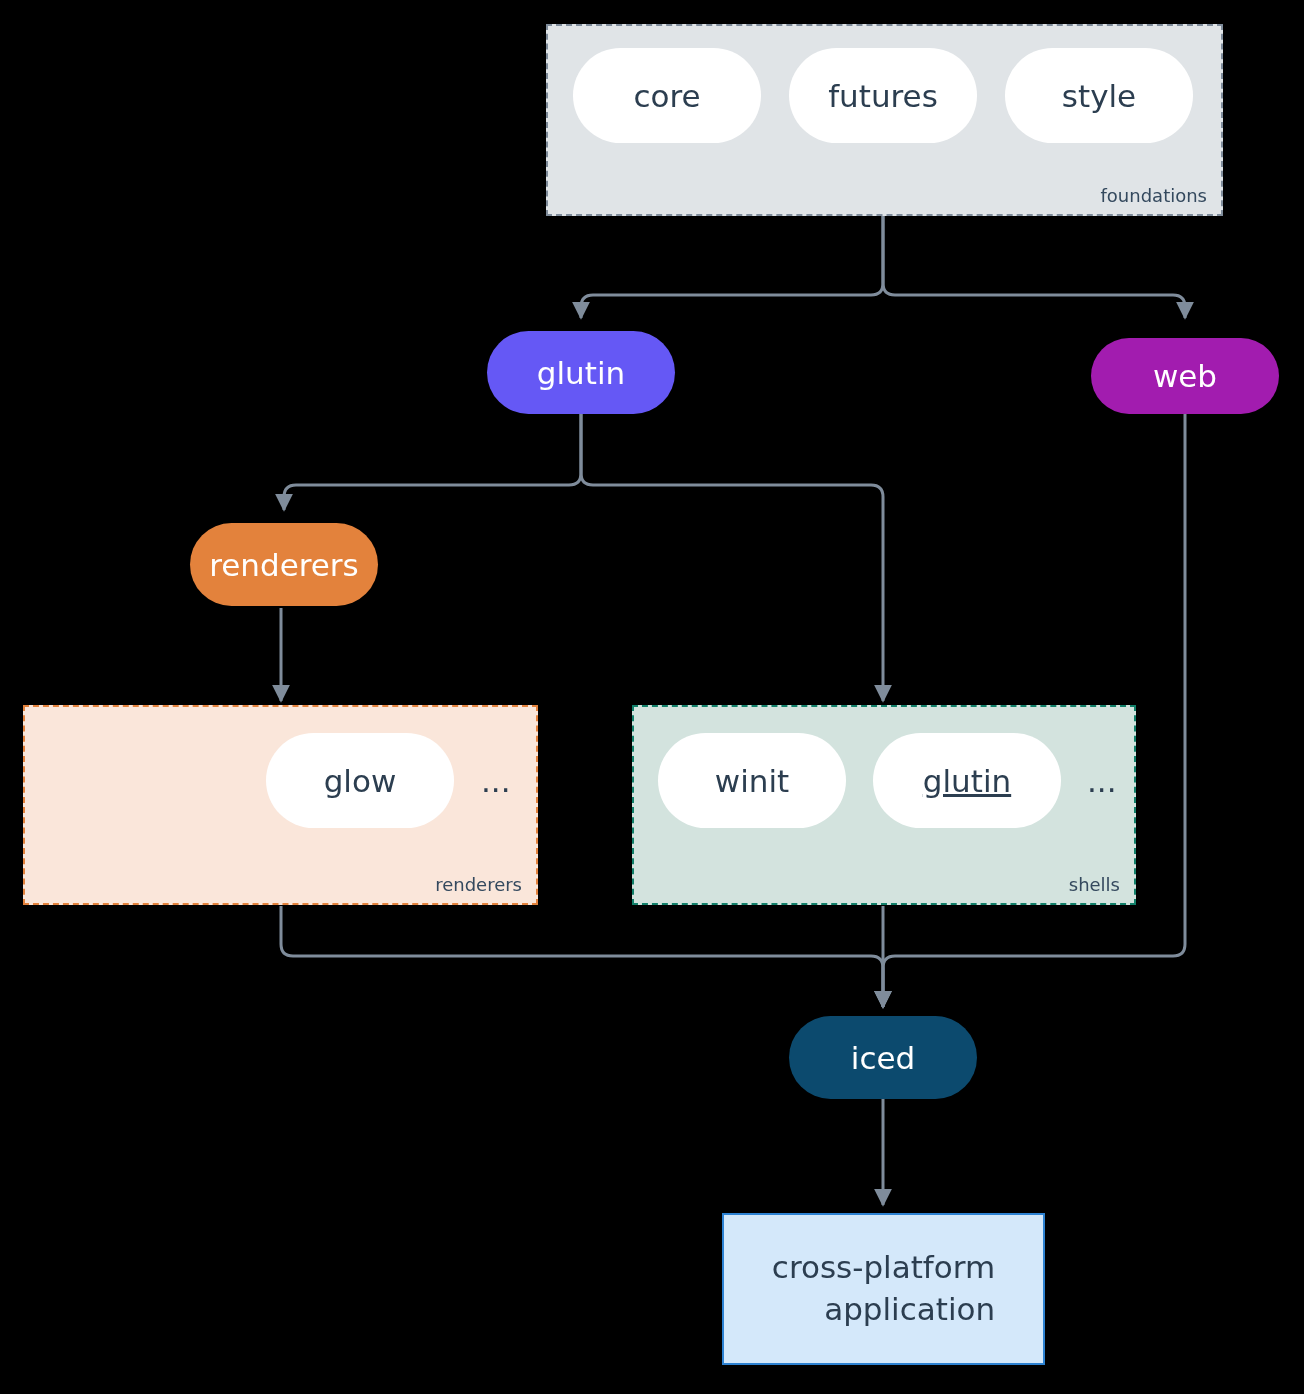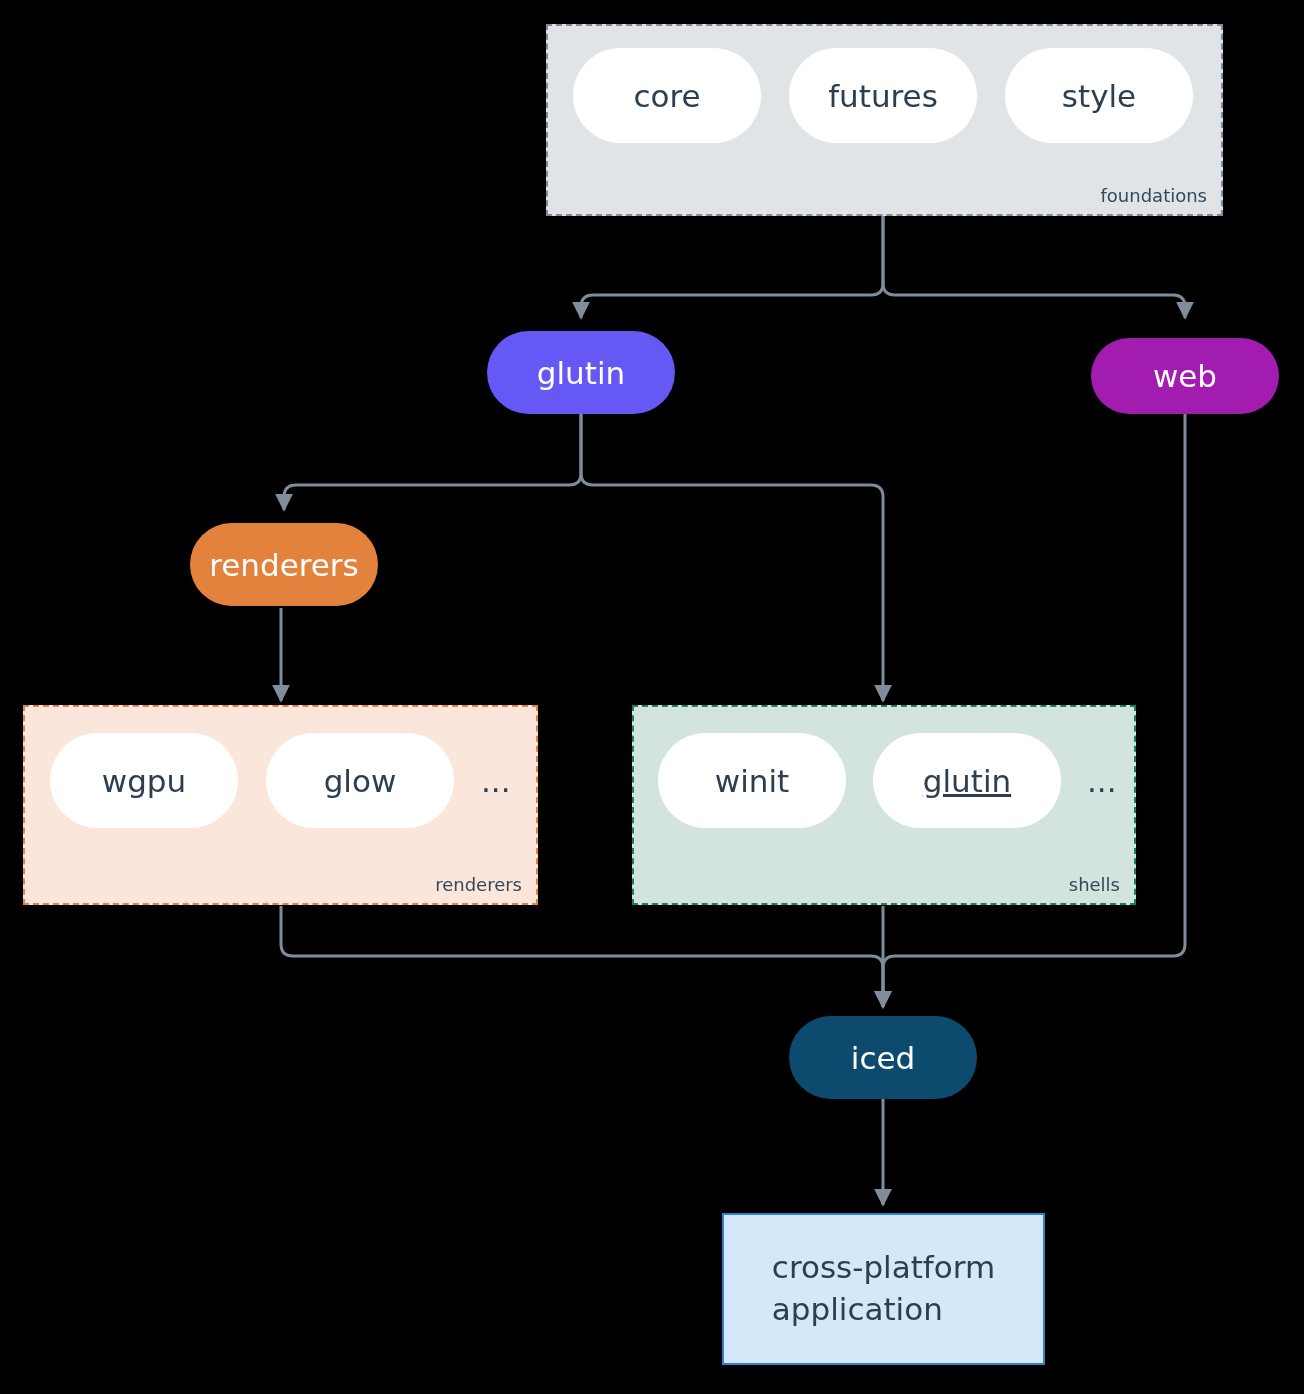--- a/index.html
+++ b/index.html
@@ -67,21 +67,21 @@
     font-size: 31px;
     color: #2c3e50;
     line-height: 1;
   }
   .rect-node {
     position: absolute;
     box-sizing: border-box;
     display: flex;
     align-items: center;
     justify-content: center;
-    text-align: left;
+    text-align: right;
     font-size: 31px;
     color: #2c3e50;
     line-height: 1.35;
     border-width: 2px;
     border-style: solid;
   }
 </style>
 </head>
 <body>
 
@@ -133,23 +133,20 @@
     <span>web</span>
   </div>
 
   <div class="node-pill" style="left:190px; top:523px; width:188px; height:83px; background:#e3823c;">
     <span>renderers</span>
   </div>
 
   <div class="group-box" style="left:23px; top:705px; width:515px; height:200px; background:#fae6da; border-color:#e3823c;">
     <span class="group-label">renderers</span>
   </div>
-  <div class="pill pill-white" style="left:50px; top:733px; width:188px; height:95px;">
-    <span>wgpu</span>
-  </div>
   <div class="pill pill-white" style="left:266px; top:733px; width:188px; height:95px;">
     <span>glow</span>
   </div>
   <div class="ellipsis" style="left:481px; top:766px;">
     <span>...</span>
   </div>
 
   <div class="group-box" style="left:632px; top:705px; width:504px; height:200px; background:#d3e3de; border-color:#12806a;">
     <span class="group-label">shells</span>
   </div>

